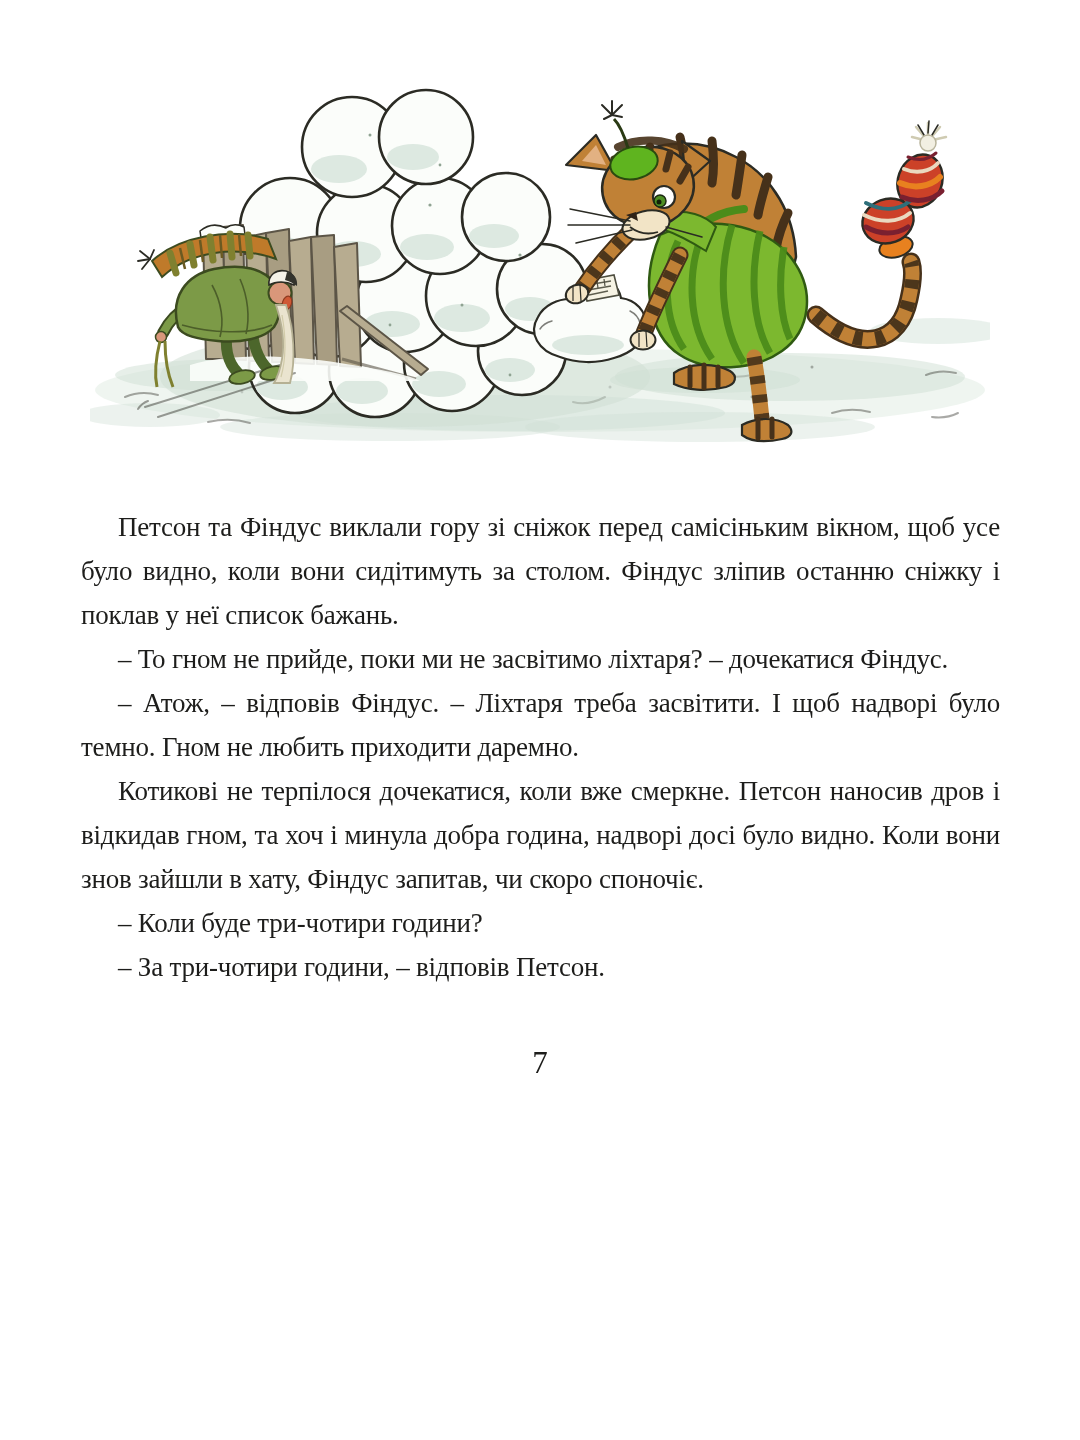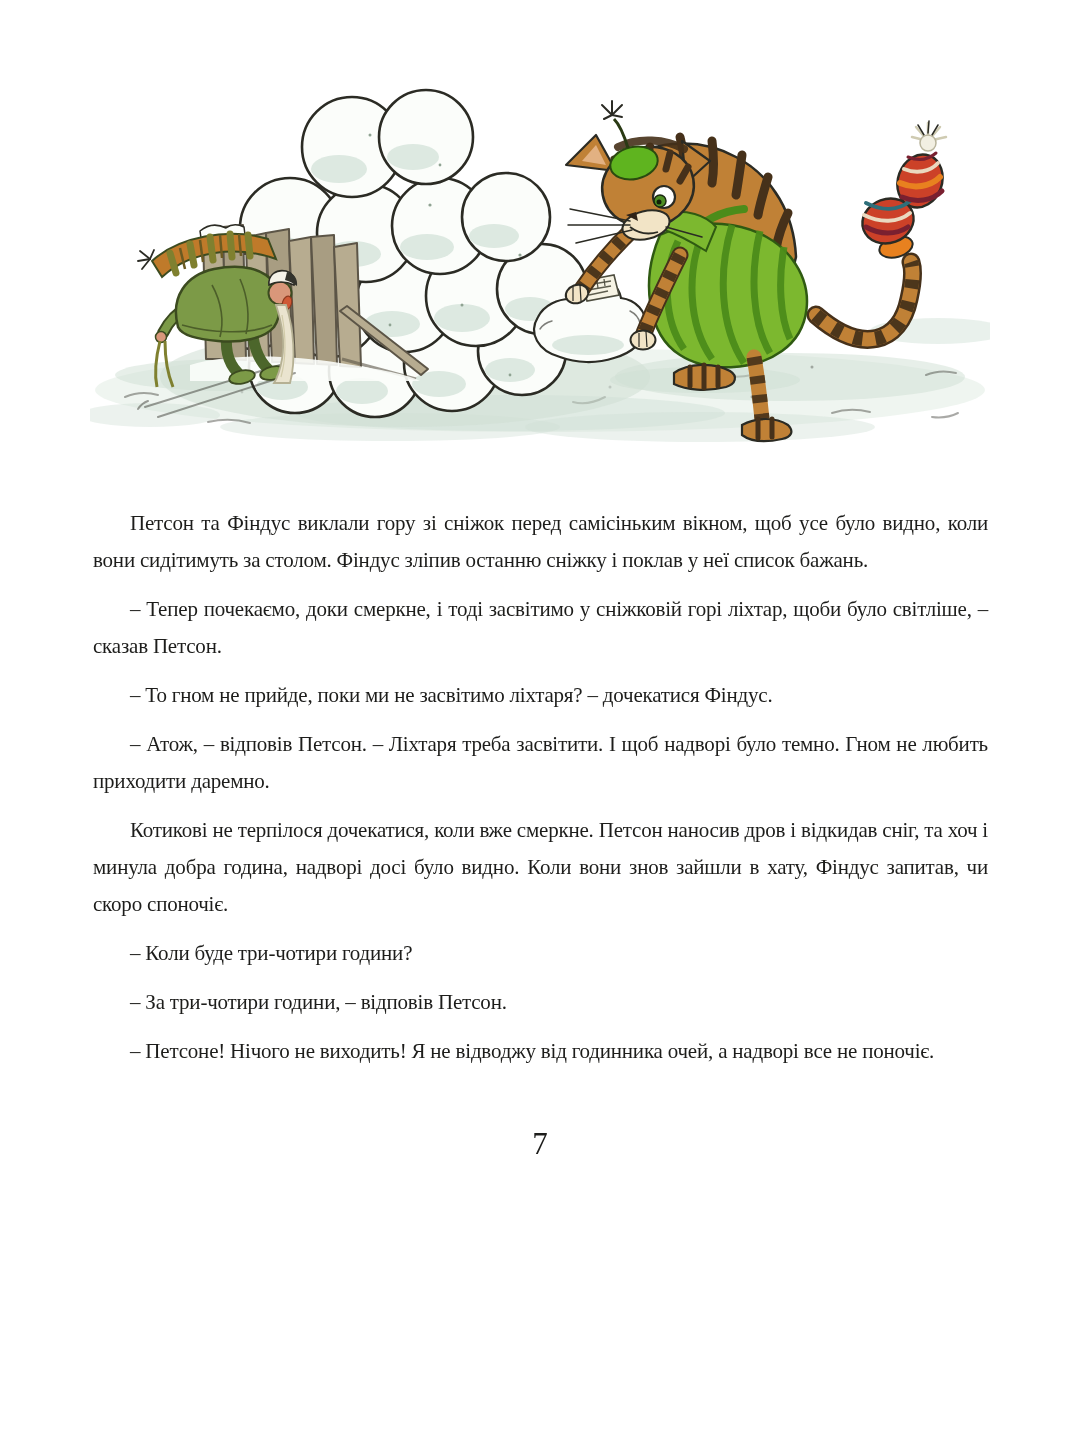--- a/index.html
+++ b/index.html
@@ -9,24 +9,24 @@
     overflow:hidden;
     font-family:"Liberation Serif", serif;
   }
   figure.illustration {
     width:900px; height:375px;
     margin:75px auto 0;
     padding:0;
   }
   section.story { margin:55px 80px 0 81px; }
   section.story p {
-    margin:12px;
+    margin:0;
     font-family:"Liberation Serif", serif;
-    font-size:21px;
-    line-height:37px;
+    font-size:27px;
+    line-height:44px;
     text-align:justify;
     text-indent:37px;
     letter-spacing:-0.2px;
     color: var(--ink-text, #1d1d1b);
     hyphens:auto;
   }
   footer.folio {
     margin-top:56px;
     text-align:center;
     font-size:31px;
@@ -369,26 +369,24 @@
             <path d="M 542,155 L 486,168"></path>
               <path d="M 576,152 L 612,162"></path>
           </g>
         </g>
       </g>
     </svg>
   </figure>
 
   <section class="story">
     <p>Петсон та Фіндус виклали гору зі сніжок перед самісіньким вікном, щоб усе було видно, коли вони сидітимуть за столом. Фіндус зліпив останню сніжку і поклав у неї список бажань.</p>
-    <p>– Тепер почекаємо, доки смеркне, і тоді засвітимо у сніжковій горі ліхтар, щоби було світліше, – сказав Петсон.</p>
     <p>– То гном не прийде, поки ми не засвітимо ліхтаря? – дочекатися Фіндус.</p>
-    <p>– Атож, – відповів Петсон. – Ліхтаря треба засвітити. І щоб надворі було темно. Гном не любить приходити даремно.</p>
-    <p>Котикові не терпілося дочекатися, коли вже смеркне. Петсон наносив дров і відкидав сніг, та хоч і минула добра година, надворі досі було видно. Коли вони знов зайшли в хату, Фіндус запитав, чи скоро споночіє.</p>
+    <p>– Атож, – відповів Фіндус. – Ліхтаря треба засвітити. І щоб надворі було темно. Гном не любить приходити даремно.</p>
+    <p>Котикові не терпілося дочекатися, коли вже смеркне. Петсон наносив дров і відкидав гном, та хоч і минула добра година, надворі досі було видно. Коли вони знов зайшли в хату, Фіндус запитав, чи скоро споночіє.</p>
     <p>– Коли буде три-чотири години?</p>
     <p>– За три-чотири години, – відповів Петсон.</p>
-    <p>– Петсоне! Нічого не виходить! Я не відводжу від годинника очей, а надворі все не поночіє.</p>
   </section>
 
   <footer class="folio">
     <span>7</span>
   </footer>
 
 </main>
 
 </body></html>

